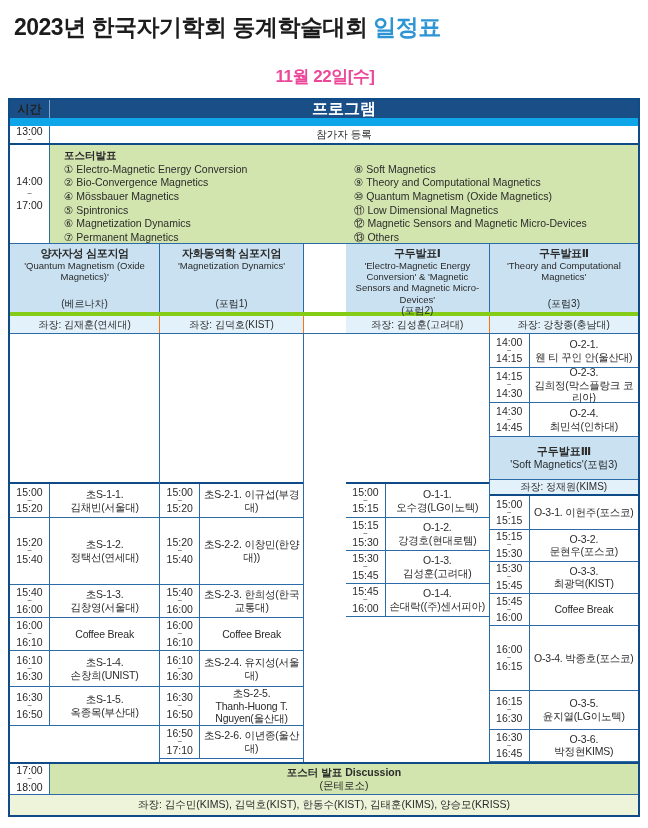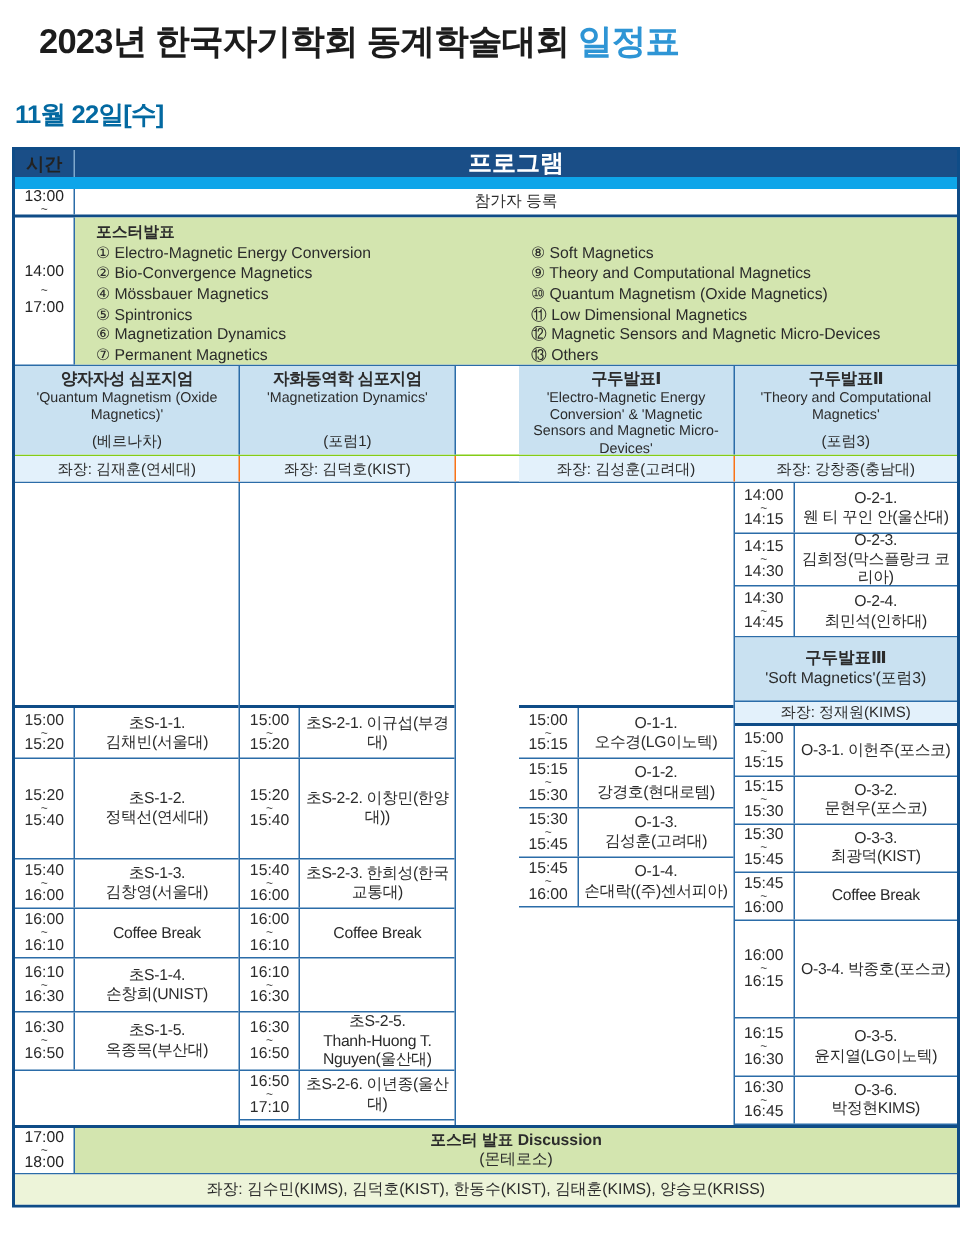--- a/index.html
+++ b/index.html
@@ -2,23 +2,23 @@
 <html><head>
 <meta charset="utf-8">
 <style>
   html,body{margin:0;padding:0;}
   body{
     width:648px;height:828px;background:#ffffff;
     font-family:"Liberation Sans","DejaVu Sans",sans-serif;
     color:#2b2b2b;-webkit-font-smoothing:antialiased;position:relative;
   }
   .page{padding:8px;}
-  h1.title{margin:4px 0 0 18px;font-size:23px;font-weight:bold;color:#1c1c1c;letter-spacing:-0.5px;}
+  h1.title{margin:4px 0 0 6px;font-size:23px;font-weight:bold;color:#1c1c1c;letter-spacing:-0.5px;}
   h1.title .accent{color:#2e95d5;}
-  h2.date{margin:22px 0 10px 2px;font-size:17px;font-weight:bold;color:#0369a1;letter-spacing:-0.5px;}
+  h2.date{margin:22px 0 10px 2px;font-size:17px;font-weight:bold;color:#ec4899;letter-spacing:-0.5px;text-align:center;}
 
   .tbl{width:632px;border:2px solid #0f4c87;box-sizing:border-box;font-size:10.5px;}
   .tbl *{box-sizing:border-box;}
 
   .flexrow{display:flex;}
 
   
   .hdr{background:#1a4e87;color:#ffffff;font-weight:bold;height:26px;border-bottom:8px solid #0ea5e9;}
   .hdr .tc{width:40px;display:flex;align-items:center;justify-content:center;border-right:1px solid #7fa8cc;font-size:12px;}
   .hdr .pc{flex:1;display:flex;align-items:center;justify-content:center;font-size:16px;}
@@ -30,21 +30,21 @@
   .reg{height:19px;border-bottom:2px solid #0f4c87;}
   .poster{height:99px;border-bottom:1px solid #2b6ca8;}
   .poster .cc{background:#d3e5af;align-items:flex-start;justify-content:flex-start;padding:4px 10px 2px 14px;text-align:left;}
   .poster-cols{display:flex;width:100%;}
   .poster-cols .pl{width:290px;}
   .poster-cols .pr{flex:1;}
   .poster .pt{font-weight:bold;display:block;}
   .poster span{display:block;line-height:1.3;}
 
   
-  .sess{height:60px;border-bottom:1px solid #84cc16;}
+  .sess{height:72px;border-bottom:4px solid #84cc16;}
   .sess .scell{background:#c9e1f1;display:flex;flex-direction:column;align-items:center;text-align:center;padding:3px 4px 2px 4px;border-right:1px solid #2b6ca8;line-height:1.18;}
   .sess .scell:last-child{border-right:none;}
   .sess .st{font-weight:bold;font-size:11px;letter-spacing:-0.3px;}
   .sess .ss{font-size:9.5px;}
   .sess .sv{margin-top:auto;font-size:10px;}
   .chairs{height:18px;border-bottom:1px solid #2b6ca8;}
   .chairs .ch{background:#e3f1fb;display:flex;align-items:center;justify-content:center;border-right:1px solid #f97316;font-size:10px;}
   .chairs .ch:last-child{border-right:none;}
 
   .w1{width:162px;} .w2{width:155px;} .w3{width:155px;margin-left:42px;} .w4{width:160px;}
@@ -266,20 +266,23 @@
           <div class="bc">
               <span class="ln">Coffee Break</span>
             </div>
         </div>
         <div class="brow" style="height:36px">
           <div class="bt">
               <span>16:10</span>
               <span class="tld">~</span>
               <span>16:30</span>
             </div>
+          <div class="bc">
+              <span class="ln">초S-2-4. 유지성(서울대)</span>
+            </div>
         </div>
         <div class="brow" style="height:39px">
           <div class="bt">
               <span>16:30</span>
               <span class="tld">~</span>
               <span>16:50</span>
             </div>
           <div class="bc">
               <span class="ln">초S-2-5.</span>
               <span class="ln">Thanh-Huong T.</span>

